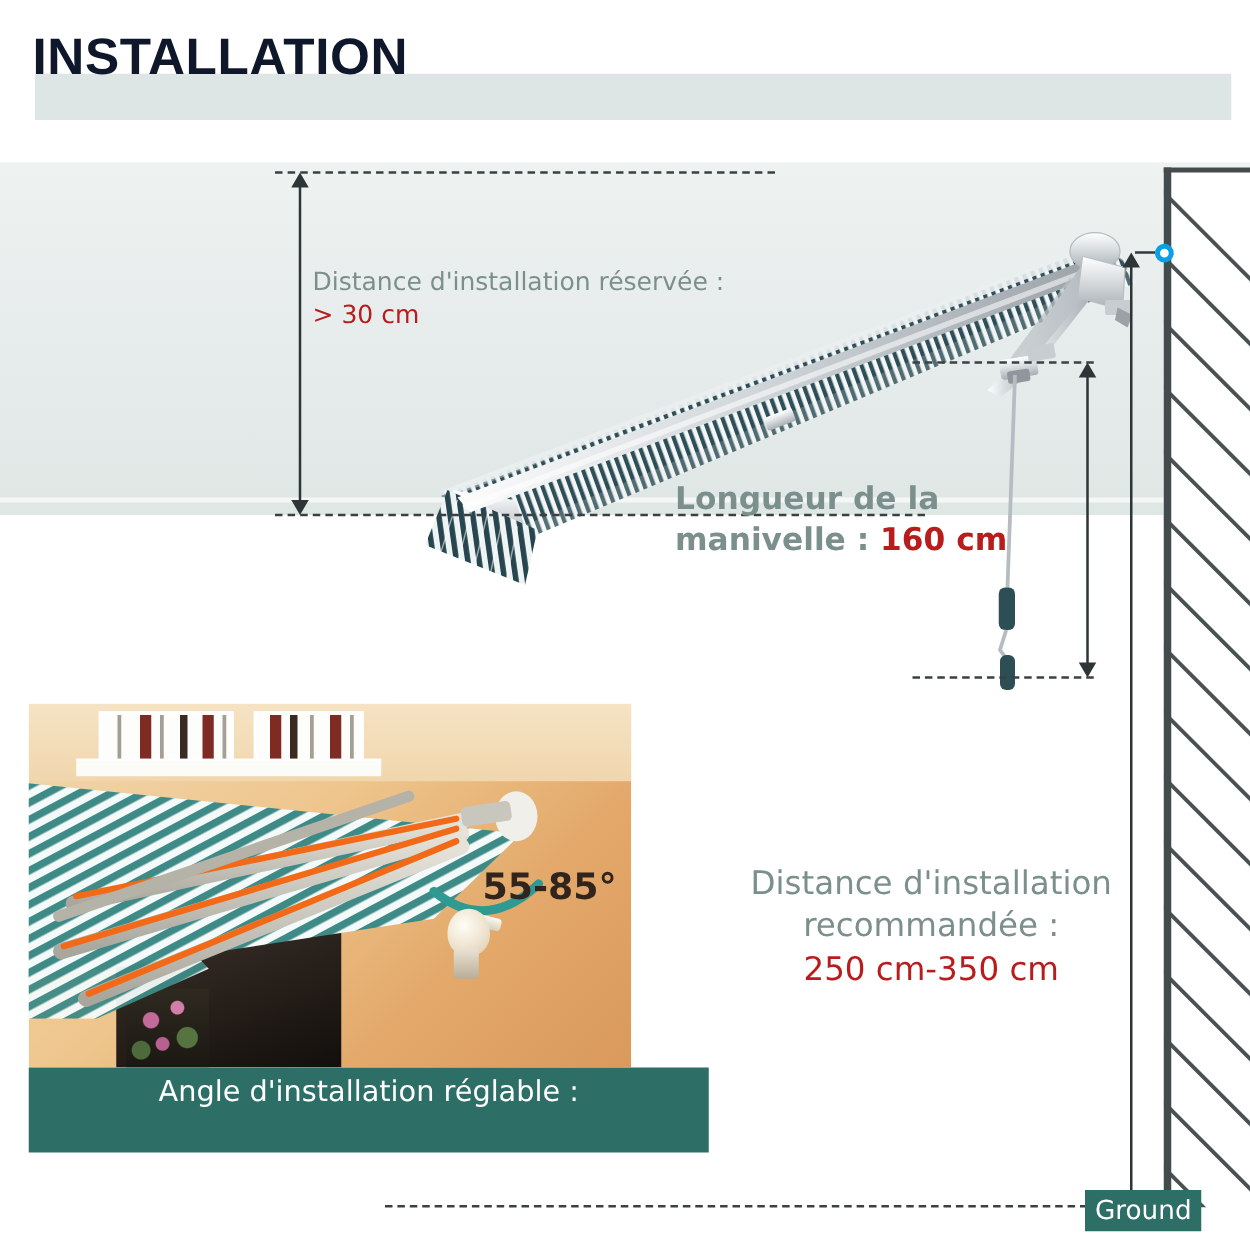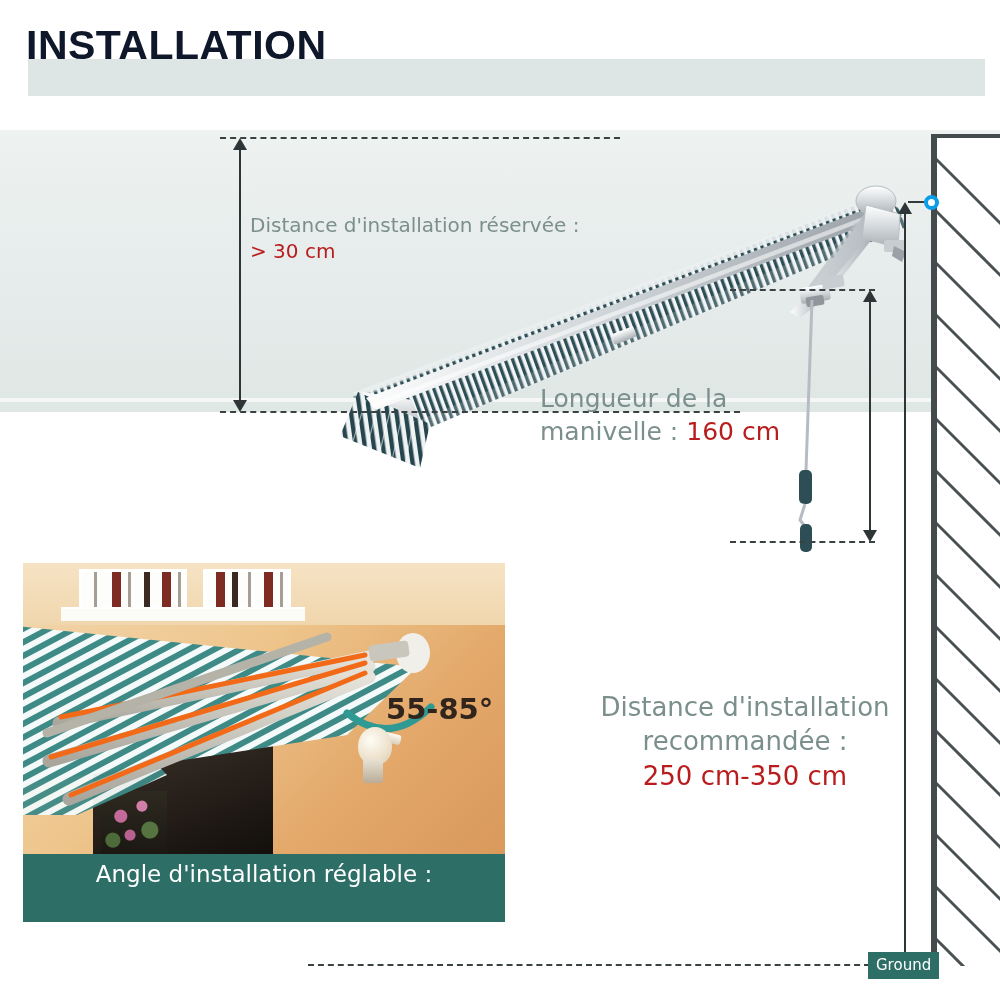--- a/index.html
+++ b/index.html
@@ -81,21 +81,21 @@
   .lbl{
     position:absolute;
     font-family:"DejaVu Sans", sans-serif;
     color:#7b8f8d;
     line-height:1.32;
     white-space:pre-line;
   }
   .lbl .val{color:#b91c1c;}
 
   #label-distance{left:250px;top:212px;font-size:20px;width:520px;}
-  #label-crank{left:540px;top:382px;font-size:25px;width:300px;text-align:left;}
+  #label-crank{left:540px;top:382px;font-size:25px;width:300px;text-align:left;font-weight:bold;}
   #label-height{left:575px;top:690px;font-size:26px;width:340px;text-align:center;}
 
   
   .photo{
     position:absolute;left:23px;top:563px;width:482px;height:291px;
     overflow:hidden;
   }
   .photo-wall{
     position:absolute;inset:0;
     background:linear-gradient(135deg,#f2d7ae 0%,#eec58c 42%,#e3a86a 72%,#d99a5c 100%);
@@ -145,34 +145,34 @@
     position:absolute;left:340px;top:196px;width:20px;height:24px;
     background:linear-gradient(180deg,#e9e2d4,#b9ad97);border-radius:3px;
   }
   .photo-angle-label{
     position:absolute;left:386px;top:692px;
     font-size:29px;font-weight:bold;color:#30241d;
     font-family:"DejaVu Sans", sans-serif;
   }
 
   .caption{
-    position:absolute;left:23px;top:854px;width:482px;height:68px;
+    position:absolute;left:23px;top:854px;width:544px;height:68px;
     background:#2d6e66;
     color:#ffffff;
     font-family:"DejaVu Sans", sans-serif;
     font-size:23px;line-height:1.42;
     text-align:center;
     padding-top:4px;box-sizing:border-box;
     white-space:pre-line;
   }
 
   .ground-badge{
     position:absolute;left:868px;top:952px;
     background:#2d6e66;color:#ffffff;
-    font-size:15px;font-family:"DejaVu Sans", sans-serif;
+    font-size:21px;font-family:"DejaVu Sans", sans-serif;
     padding:4px 8px 5px 8px;
   }
 </style>
 </head>
 <body>
 
 <div id="page">
 
   <div class="header-band"></div>
   <div class="page-title">INSTALLATION</div>

